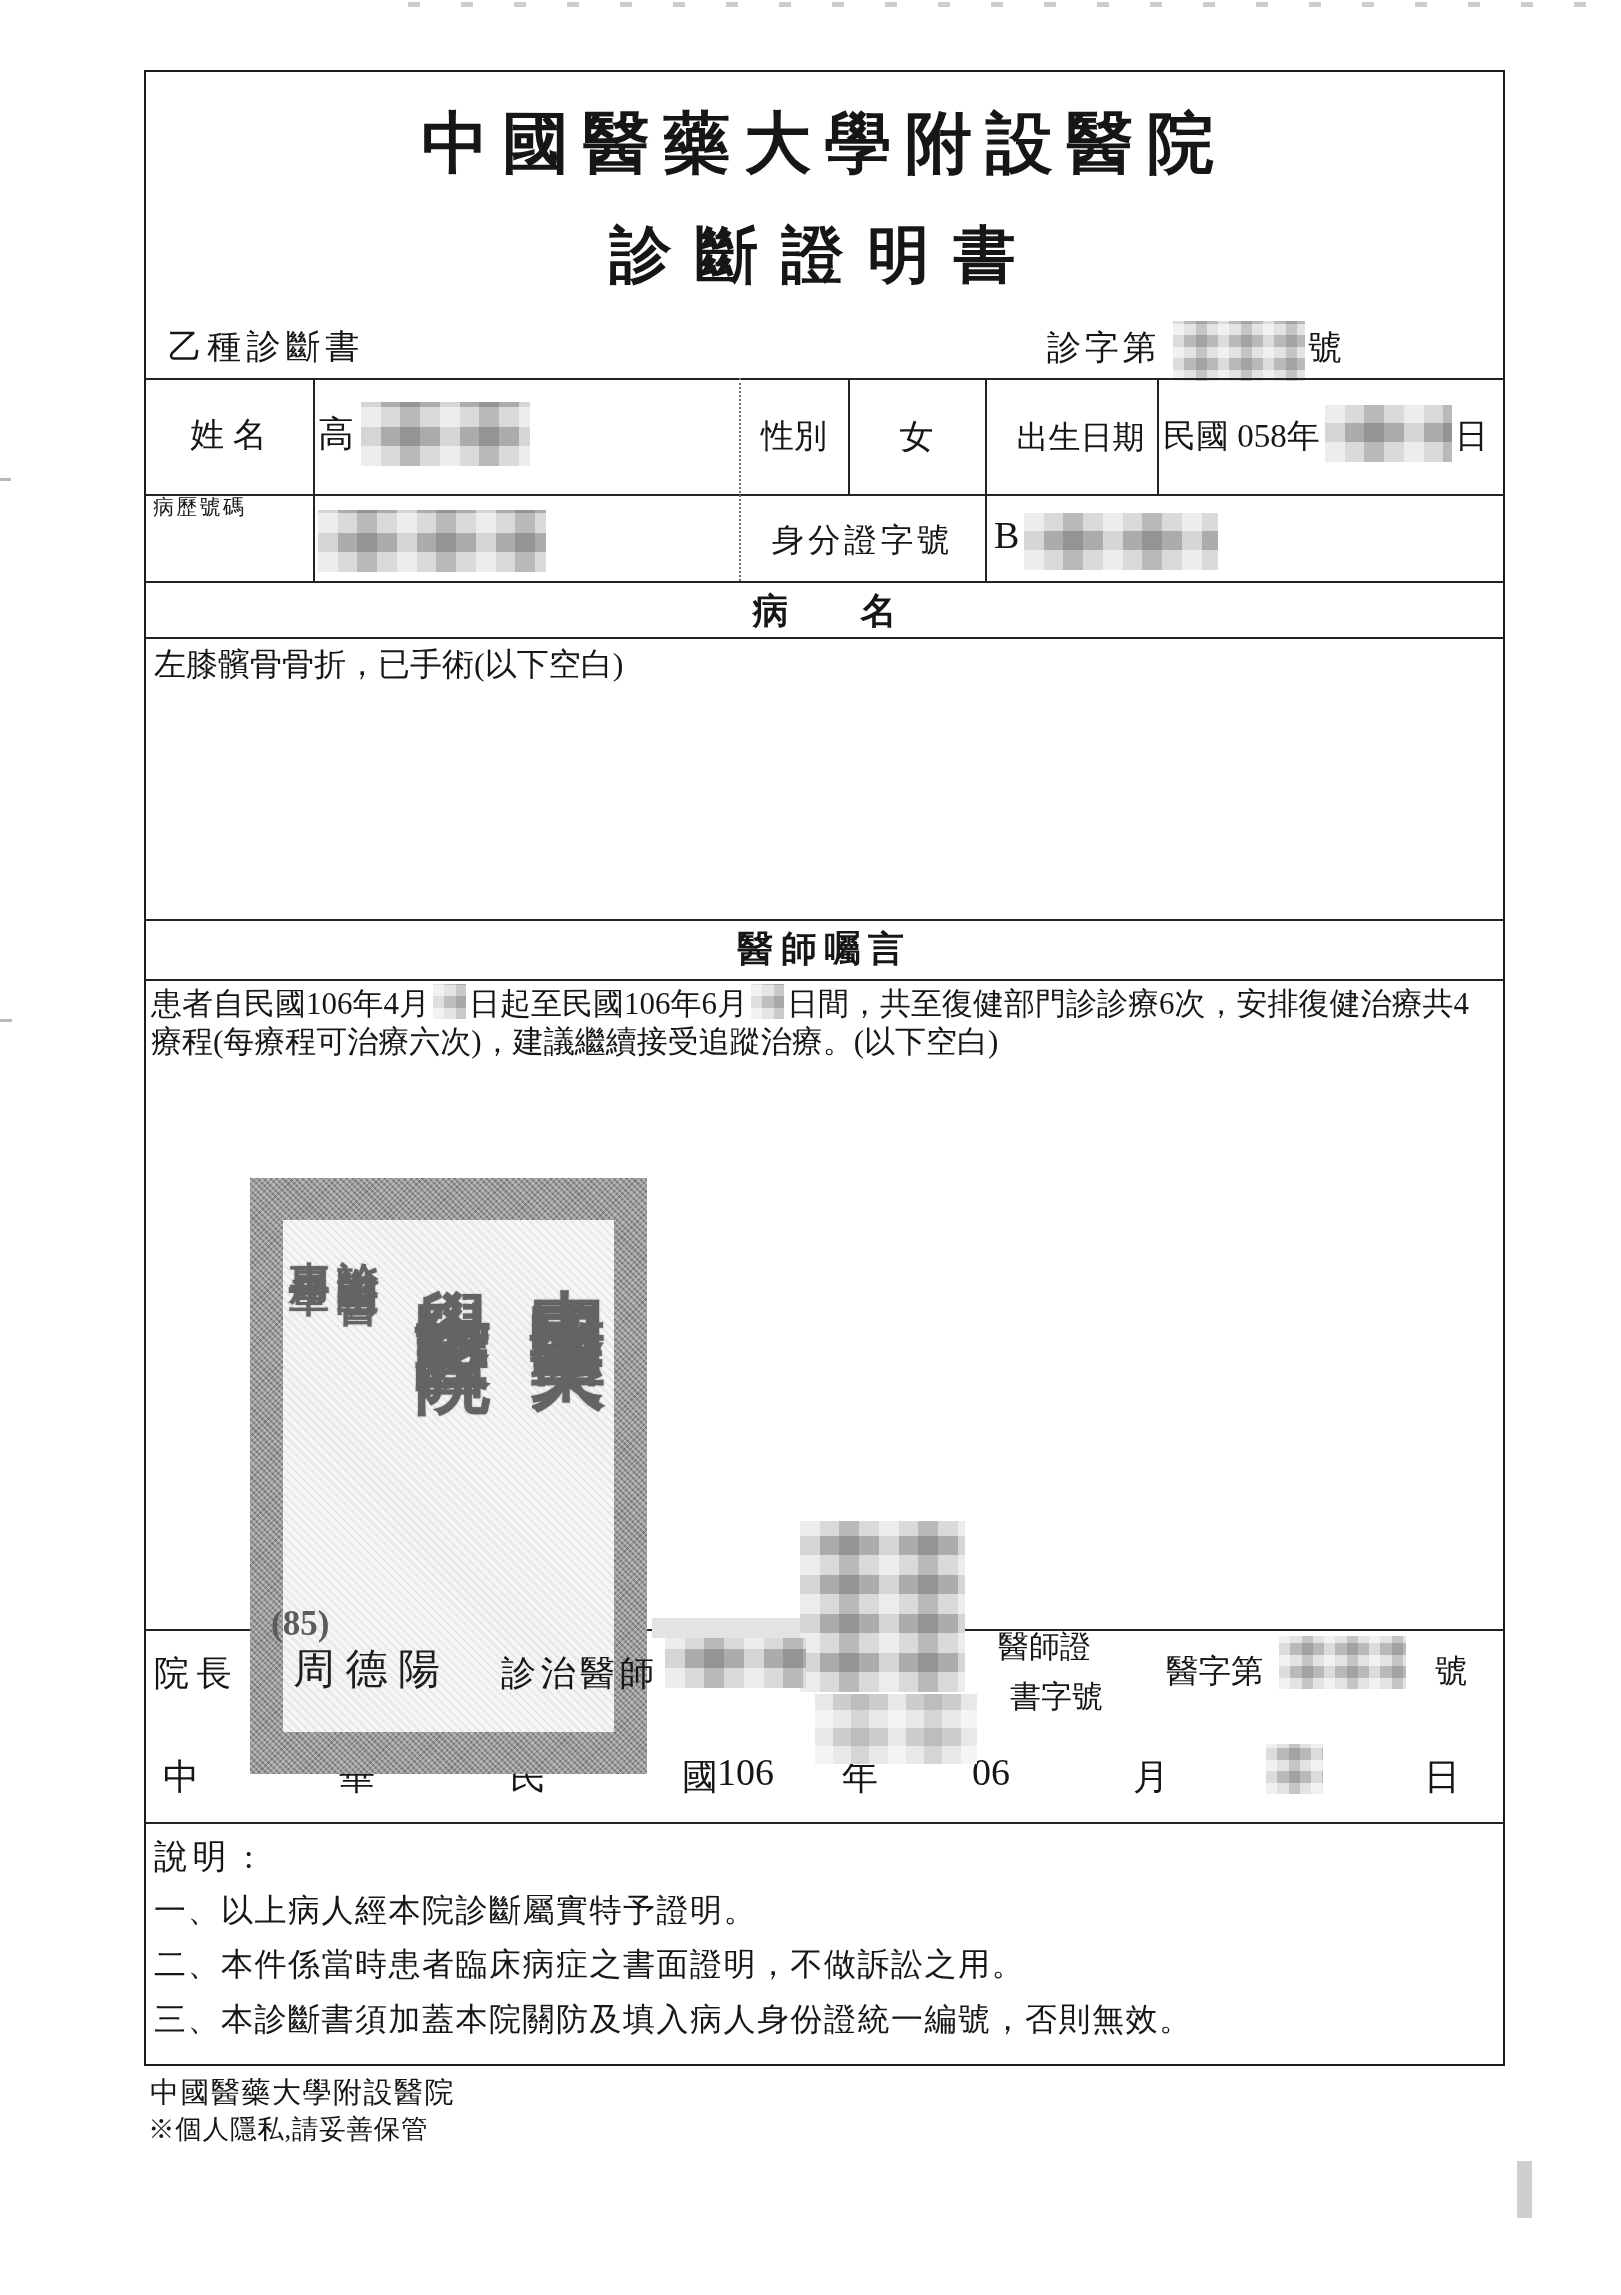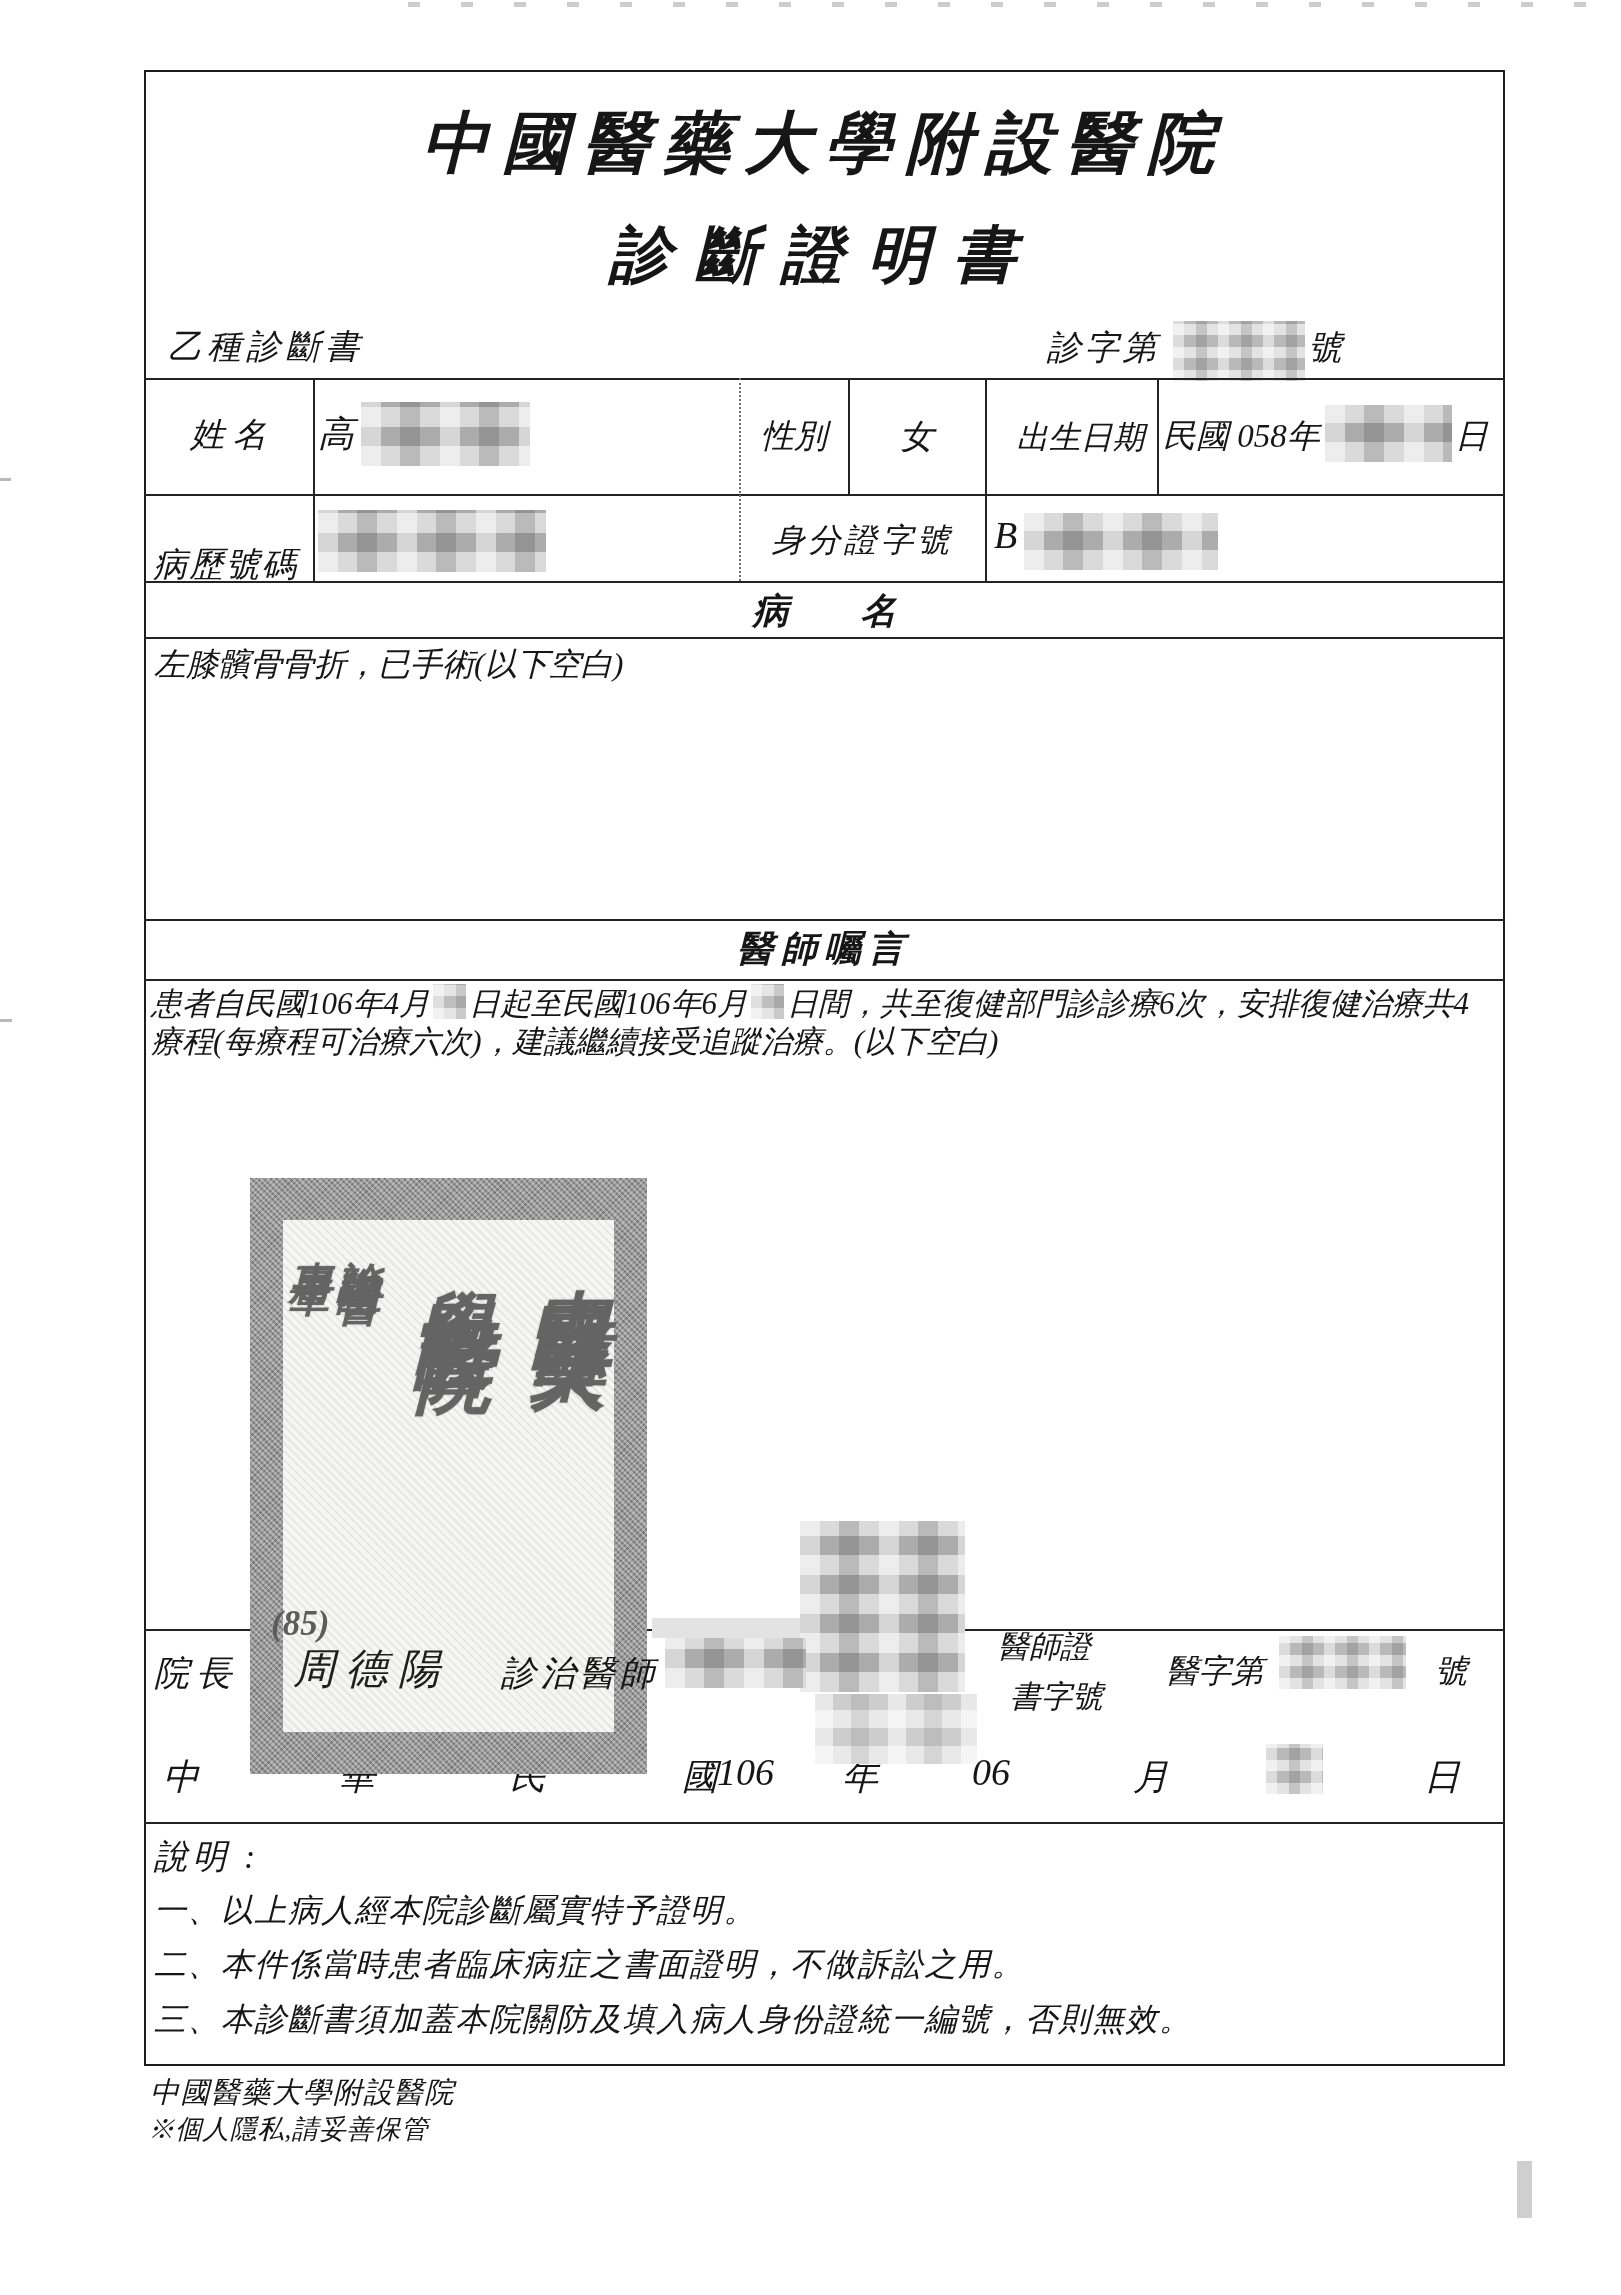--- a/index.html
+++ b/index.html
@@ -1,20 +1,19 @@
 <!DOCTYPE html>
 <html style="font-size:12px"><head>
 <meta charset="utf-8">
 <style>
   html,body{margin:0;padding:0;background:#e8e8e8;}
   .page{
     position:relative;width:1621px;height:2295px;background:#ffffff;
     font-family:"Liberation Serif","DejaVu Serif",serif;color:#161616;
     overflow:hidden;
-    font-style:italic;
   }
   .abs{position:absolute;}
   .txt{position:absolute;white-space:nowrap;color:#161616;}
   .center{text-align:center;}
   
   .cert-border{position:absolute;left:144px;top:70px;width:1361px;height:1996px;
     border:2.3px solid #1c1c1c;box-sizing:border-box;}
   
   .hline{position:absolute;left:144px;width:1361px;height:2.3px;background:#232323;}
   .vline{position:absolute;width:2.3px;background:#232323;}
@@ -115,21 +114,21 @@
   <div class="txt center" style="left:147px;top:412px;width:163px;font-size:34px;">姓 名</div>
   <div class="txt" style="left:318px;top:410px;font-size:36px;">高</div>
   <div class="mz mz-mid" style="left:361px;top:402px;width:169px;height:64px;"></div>
   <div class="txt center" style="left:739px;top:414px;width:110px;font-size:33px;">性別</div>
   <div class="txt center" style="left:848px;top:414px;width:137px;font-size:34px;">女</div>
   <div class="txt center" style="left:985px;top:416px;width:191px;font-size:32px;">出生日期</div>
   <div class="txt" style="left:1163px;top:414px;font-size:33px;">民國 058年</div>
   <div class="mz mz-mid" style="left:1325px;top:405px;width:127px;height:57px;"></div>
   <div class="txt" style="left:1455px;top:414px;font-size:33px;">日</div>
 
-  <div class="txt" style="left:153px;top:542px;font-size:34px;letter-spacing:2.3px;">病歷號碼</div>
+  <div class="txt" style="left:153px;top:493px;font-size:21px;letter-spacing:2.3px;">病歷號碼</div>
   <div class="mz mz-mid" style="left:318px;top:510px;width:228px;height:62px;"></div>
   <div class="txt center" style="left:749px;top:519px;width:227px;font-size:32.5px;letter-spacing:3.8px;">身分證字號</div>
   <div class="txt" style="left:994px;top:513px;font-size:38px;">B</div>
   <div class="mz mz-mid" style="left:1024px;top:513px;width:194px;height:57px;"></div>
 
   <div class="txt center" style="left:144px;top:587px;width:1361px;font-size:36px;font-weight:bold;">病　　名</div>
   <div class="txt center" style="left:144px;top:925px;width:1361px;font-size:36px;letter-spacing:7.6px;font-weight:bold;">醫師囑言</div>
 
   <div class="txt" style="left:154px;top:643px;font-size:32px;">左膝髕骨骨折，已手術(以下空白)</div>
   <div class="txt" style="left:151px;top:983px;font-size:31px;">

